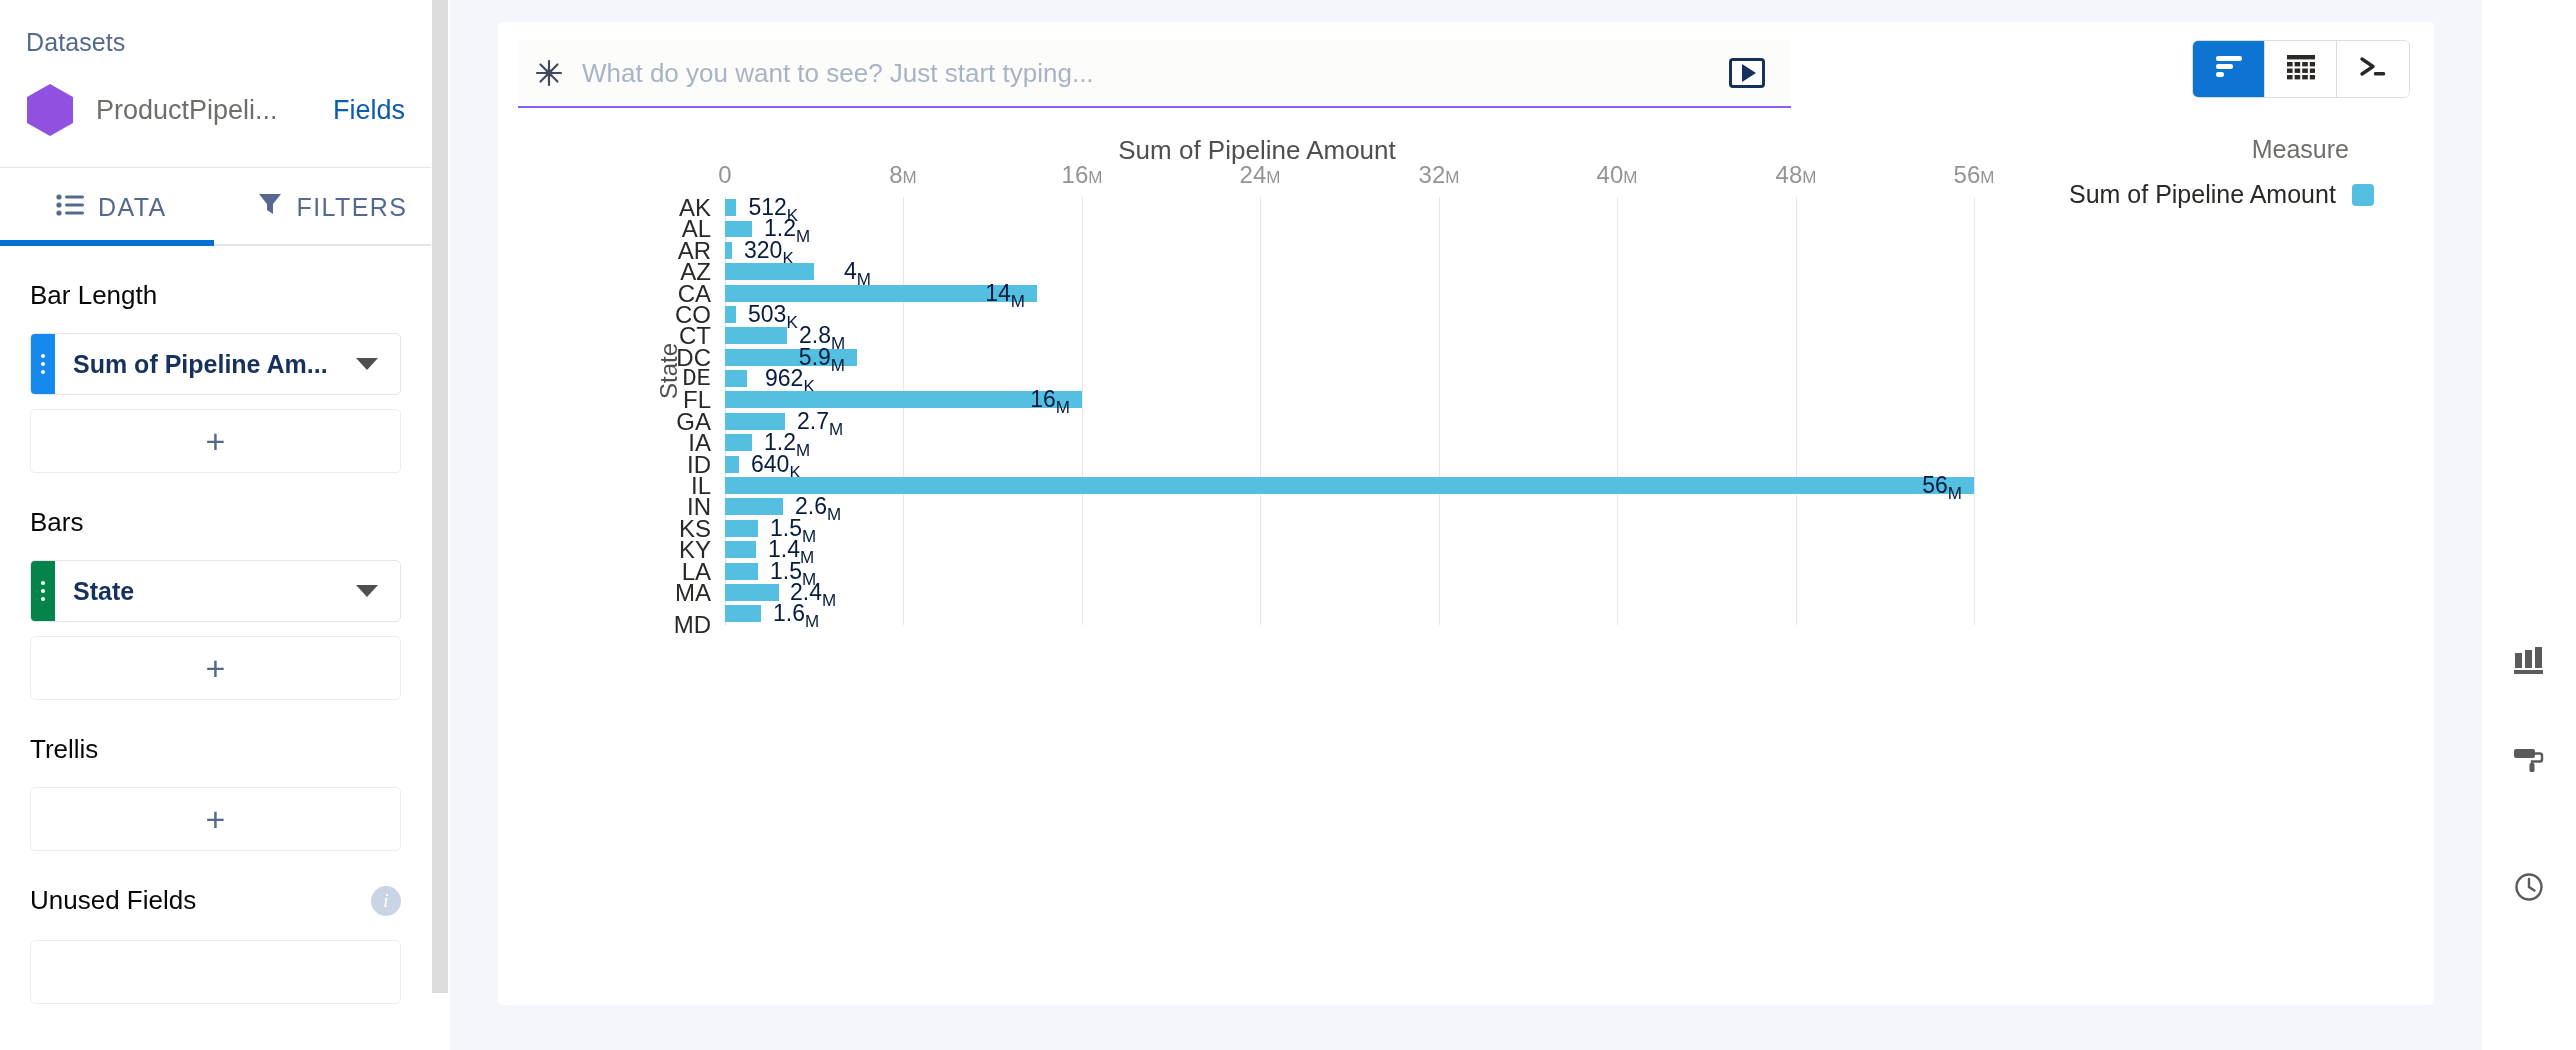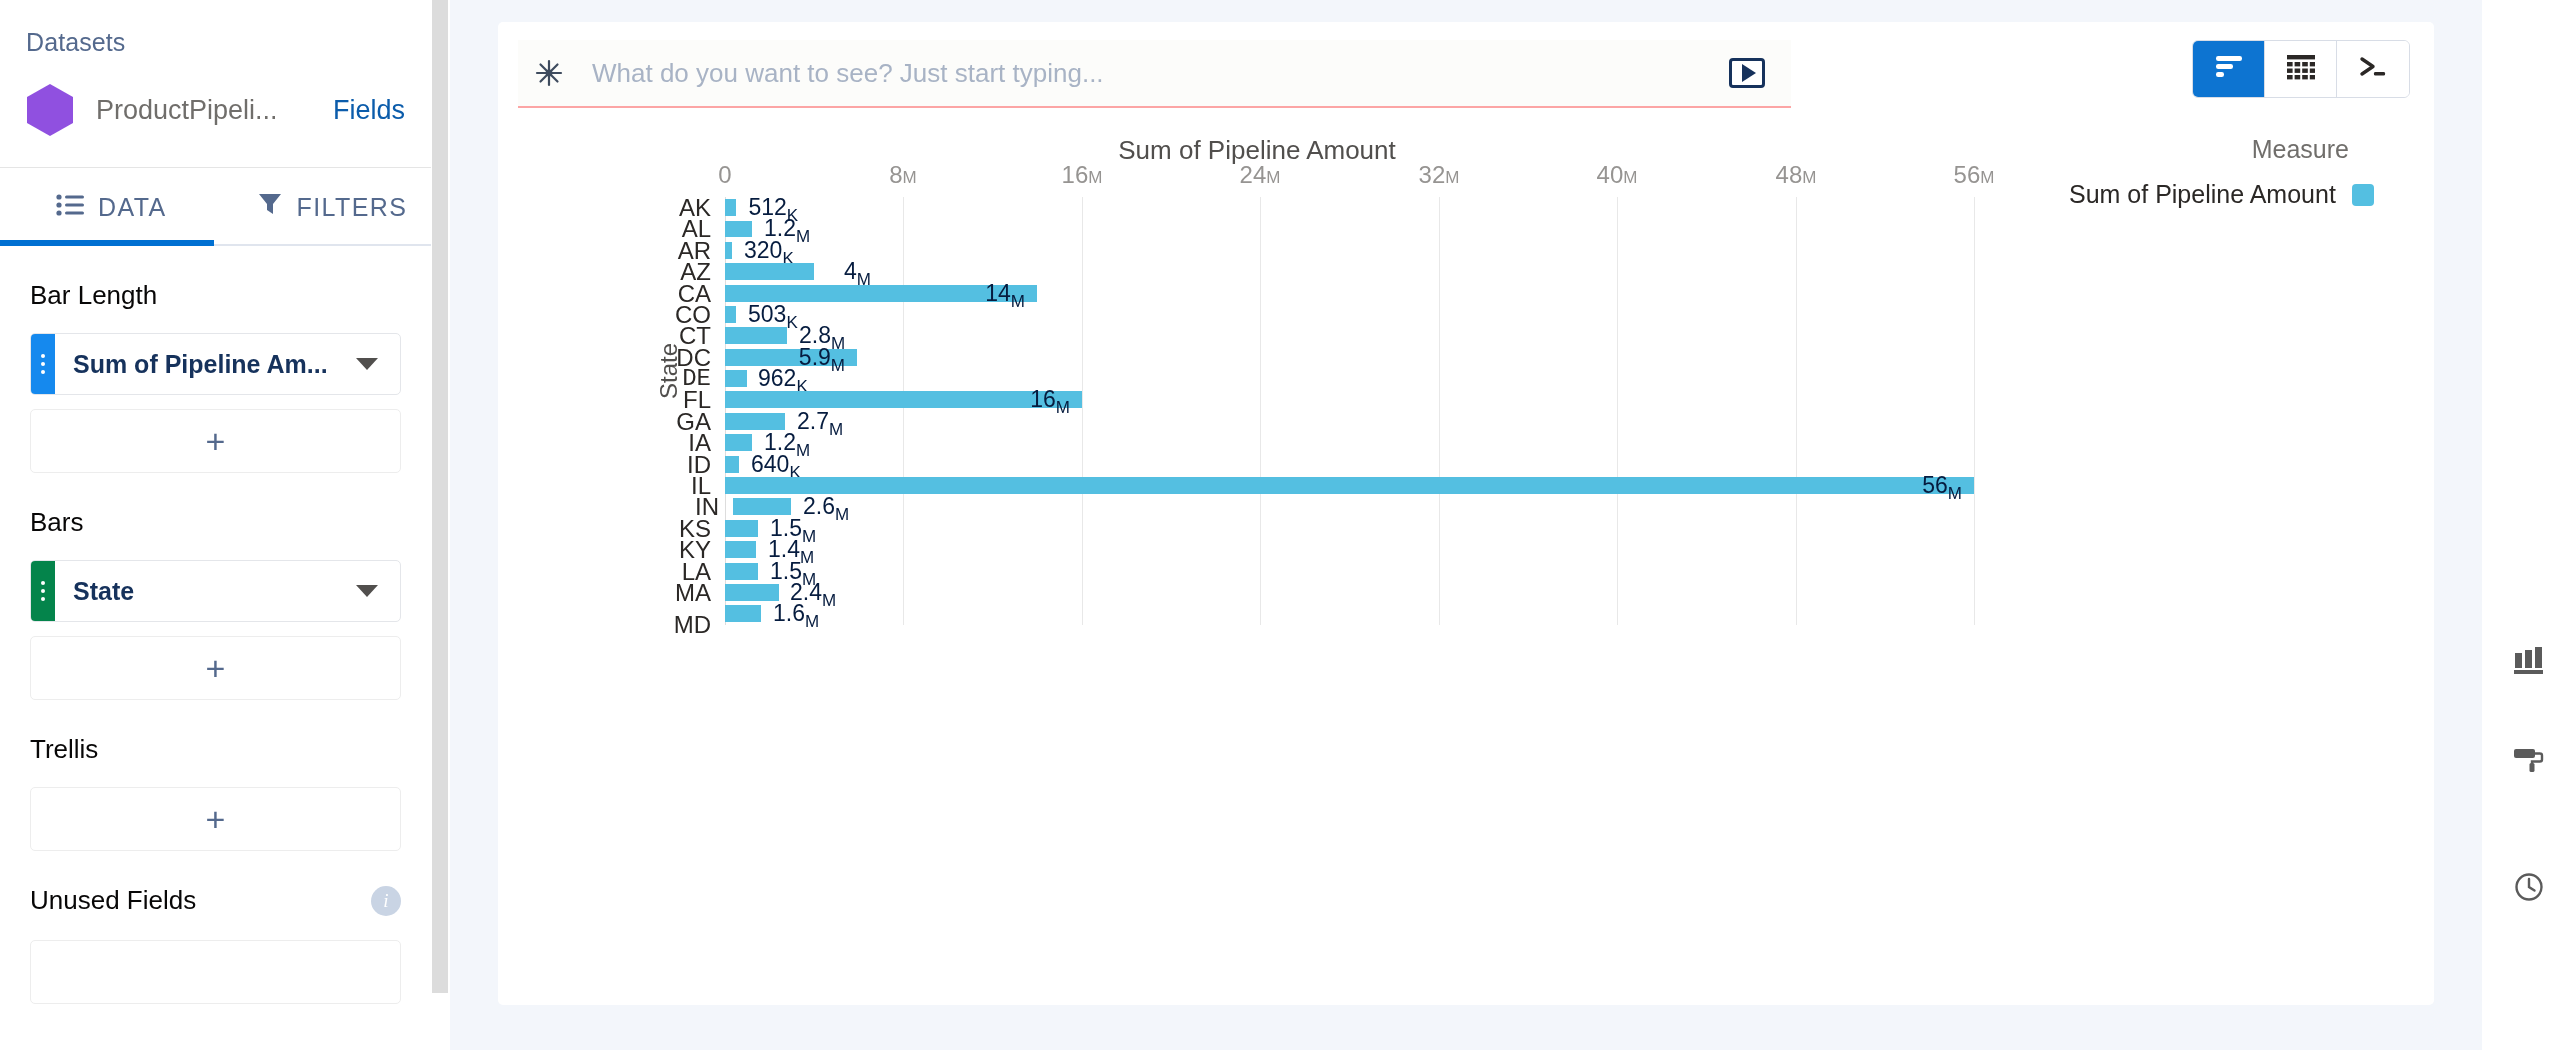--- a/index.html
+++ b/index.html
@@ -124,22 +124,22 @@
   }
   #card {
     position: absolute; left: 48px; top: 22px;
     width: 1936px; height: 983px;
     background: #ffffff; border-radius: 5px;
   }
 
   
   #searchwrap {
     position: absolute; left: 20px; top: 18px; width: 1273px; height: 68px;
-    background: #fcfcfa; border-bottom: 2px solid #fca5a5;
-    display: flex; align-items: center; gap: 10px;
+    background: #fcfcfa; border-bottom: 2px solid #8b5cf6;
+    display: flex; align-items: center;
   }
   .spark-icon { margin-left: 16px; width: 30px; height: 30px; flex:0 0 auto; }
   #searchinput {
     flex: 1 1 auto; border: none; outline: none; background: transparent;
     font-family: "Liberation Sans", sans-serif;
     font-size: 26px; color: #16325c; margin-left: 18px;
   }
   #searchinput::placeholder { color: #a8b3c5; }
   #runbtn {
     width: 36px; height: 30px; margin-right: 26px; flex: 0 0 auto;
@@ -465,21 +465,21 @@
               <div class="barlabel" style="line-height: 21.4px; left: 74px;">2.8<sub style="font-size:17px">M</sub></div>
             </div>
             <div class="rowgrp" style="top: 150px; height: 21.4px;">
               <div class="catlabel" style="line-height: 21.4px;">DC</div>
               <div class="bar" style="width: 132px; height: 16.7px; top: 2.4px; background: rgb(84, 191, 225);"></div>
               <div class="barlabel" style="line-height: 21.4px; left: 120px; transform: translateX(-100%);">5.9<sub style="font-size:17px">M</sub></div>
             </div>
             <div class="rowgrp" style="top: 171px; height: 21.4px;">
               <div class="catlabel" style="line-height: 21.4px; font-family: Liberation Mono, monospace;">DE</div>
               <div class="bar" style="width: 21.5px; height: 16.7px; top: 2.4px; background: rgb(84, 191, 225);"></div>
-              <div class="barlabel" style="line-height: 21.4px; left: 33px; text-align: right;">962<sub style="font-size:17px">K</sub></div>
+              <div class="barlabel" style="line-height: 21.4px; left: 40px; text-align: right;">962<sub style="font-size:17px">K</sub></div>
             </div>
             <div class="rowgrp" style="top: 192px; height: 21.4px;">
               <div class="catlabel" style="line-height: 21.4px;">FL</div>
               <div class="bar" style="width: 357px; height: 16.7px; top: 2.4px; background: rgb(84, 191, 225);"></div>
               <div class="barlabel" style="line-height: 21.4px; left: 345px; transform: translateX(-100%);">16<sub style="font-size:17px">M</sub></div>
             </div>
             <div class="rowgrp" style="top: 214px; height: 21.4px;">
               <div class="catlabel" style="line-height: 21.4px;">GA</div>
               <div class="bar" style="width: 60px; height: 16.7px; top: 2.4px; background: rgb(84, 191, 225);"></div>
               <div class="barlabel" style="line-height: 21.4px; left: 72px;">2.7<sub style="font-size:17px">M</sub></div>
@@ -492,21 +492,21 @@
             <div class="rowgrp" style="top: 257px; height: 21.4px;">
               <div class="catlabel" style="line-height: 21.4px;">ID</div>
               <div class="bar" style="width: 14.3px; height: 16.7px; top: 2.4px; background: rgb(84, 191, 225);"></div>
               <div class="barlabel" style="line-height: 21.4px; left: 26px;">640<sub style="font-size:17px">K</sub></div>
             </div>
             <div class="rowgrp" style="top: 278px; height: 21.4px;">
               <div class="catlabel" style="line-height: 21.4px;">IL</div>
               <div class="bar" style="width: 1249px; height: 16.7px; top: 2.4px; background: rgb(84, 191, 225);"></div>
               <div class="barlabel" style="line-height: 21.4px; left: 1237px; transform: translateX(-100%);">56<sub style="font-size:17px">M</sub></div>
             </div>
-            <div class="rowgrp" style="top: 299px; height: 21.4px; margin-left: 8px;">
+            <div class="rowgrp" style="top: 299px; height: 21.4px;">
               <div class="catlabel" style="line-height: 21.4px;">IN</div>
               <div class="bar" style="width: 58px; height: 16.7px; top: 2.4px; background: rgb(84, 191, 225);"></div>
               <div class="barlabel" style="line-height: 21.4px; left: 70px;">2.6<sub style="font-size:17px">M</sub></div>
             </div>
             <div class="rowgrp" style="top: 321px; height: 21.4px;">
               <div class="catlabel" style="line-height: 21.4px;">KS</div>
               <div class="bar" style="width: 33px; height: 16.7px; top: 2.4px; background: rgb(84, 191, 225);"></div>
               <div class="barlabel" style="line-height: 21.4px; left: 45px;">1.5<sub style="font-size:17px">M</sub></div>
             </div>
             <div class="rowgrp" style="top: 342px; height: 21.4px;">

